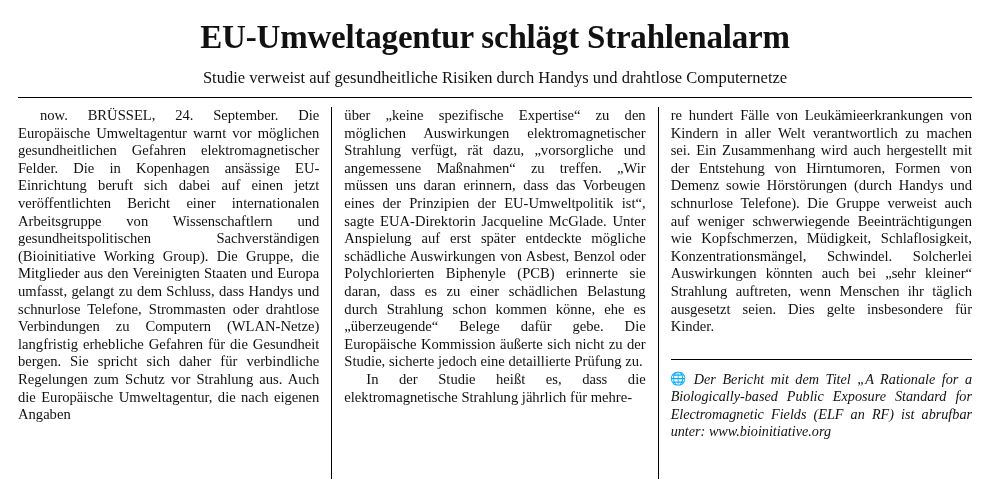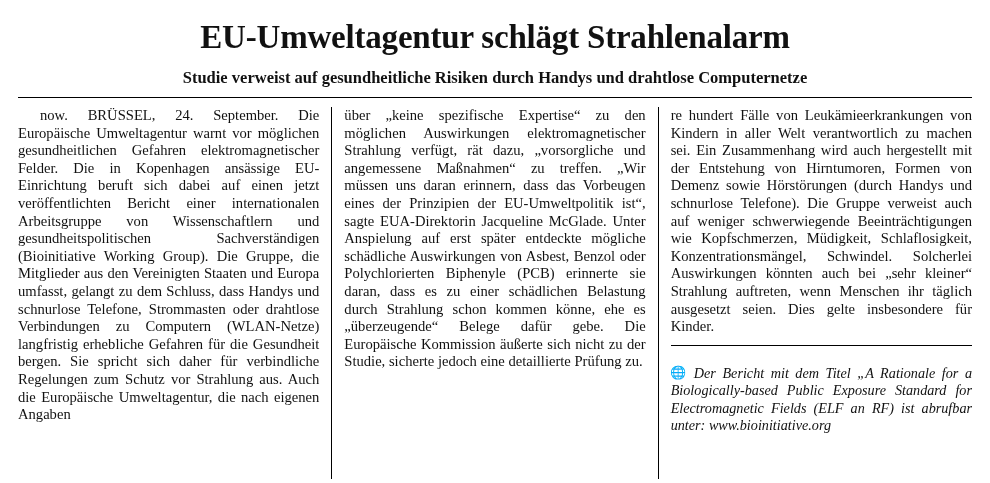--- a/index.html
+++ b/index.html
@@ -26,21 +26,21 @@
     font-family: "Liberation Serif", serif;
     font-weight: bold;
     font-size: 33px;
     line-height: 38px;
     letter-spacing: -0.2px;
     margin: 8px 0 12px 0;
   }
   .subhead {
     text-align: center;
     font-family: "Liberation Serif", serif;
-    font-weight: bold;
+    font-weight: normal;
     font-size: 16.5px;
     line-height: 20px;
     margin: 6px 0 0 0;
   }
   .rule {
     height: 1px;
     background: #000000;
     margin: 9px 0 0 0;
   }
   .columns {
@@ -66,22 +66,22 @@
     text-align: justify;
     text-justify: inter-word;
     hyphens: auto;
     -webkit-hyphens: auto;
   }
   .col p.indent {
     text-indent: 22px;
     font-family: Liberation Serif, serif;
   }
   .note {
-    margin-top: 9px;
-    padding-top: 18px;
+    margin-top: 23px;
+    padding-top: 10px;
     border-top: 1px solid #000000;
     font-style: italic;
     font-size: 14.2px;
     line-height: 17.4px;
     text-align: justify;
   }
   .note .globe {
     font-style: normal;
     font-size: 13px;
     margin-right: 4px;
@@ -100,20 +100,21 @@
   <div class="columns">
 
     <div class="col">
       <p class="indent">now. BRÜSSEL, 24. September. Die Europäische Umweltagentur warnt vor möglichen gesundheitlichen Gefahren elektromagnetischer Felder. Die in Kopenhagen ansässige EU-Einrichtung beruft sich dabei auf einen jetzt veröffentlichten Bericht einer internationalen Arbeitsgruppe von Wissenschaftlern und gesundheitspolitischen Sachverständigen (Bioinitiative Working Group). Die Gruppe, die Mitglieder aus den Vereinigten Staaten und Europa umfasst, gelangt zu dem Schluss, dass Handys und schnurlose Telefone, Strommasten oder drahtlose Verbindungen zu Computern (WLAN-Netze) langfristig erhebliche Gefahren für die Gesundheit bergen. Sie spricht sich daher für verbindliche Regelungen zum Schutz vor Strahlung aus. Auch die Europäische Umweltagentur, die nach eigenen Angaben</p>
     </div>
 
     <div class="col-sep"></div>
 
     <div class="col">
       <p>über „keine spezifische Expertise“ zu den möglichen Auswirkungen elektromagnetischer Strahlung verfügt, rät dazu, „vorsorgliche und angemessene Maßnahmen“ zu treffen. „Wir müssen uns daran erinnern, dass das Vorbeugen eines der Prinzipien der EU-Umweltpolitik ist“, sagte EUA-Direktorin Jacqueline McGlade. Unter Anspielung auf erst später entdeckte mögliche schädliche Auswirkungen von Asbest, Benzol oder Polychlorierten Biphenyle (PCB) erinnerte sie daran, dass es zu einer schädlichen Belastung durch Strahlung schon kommen könne, ehe es „überzeugende“ Belege dafür gebe. Die Europäische Kommission äußerte sich nicht zu der Studie, sicherte jedoch eine detaillierte Prüfung zu.</p>
+      <p class="indent">In der Studie heißt es, dass die elektromagnetische Strahlung jährlich für mehre-</p>
     </div>
 
     <div class="col-sep"></div>
 
     <div class="col">
       <p>re hundert Fälle von Leukämieerkrankungen von Kindern in aller Welt verantwortlich zu machen sei. Ein Zusammenhang wird auch hergestellt mit der Entstehung von Hirntumoren, Formen von Demenz sowie Hörstörungen (durch Handys und schnurlose Telefone). Die Gruppe verweist auch auf weniger schwerwiegende Beeinträchtigungen wie Kopfschmerzen, Müdigkeit, Schlaflosigkeit, Konzentrationsmängel, Schwindel. Solcherlei Auswirkungen könnten auch bei „sehr kleiner“ Strahlung auftreten, wenn Menschen ihr täglich ausgesetzt seien. Dies gelte insbesondere für Kinder.</p>
       <div class="note">
         <span class="globe">🌐</span><span>Der Bericht mit dem Titel „A Rationale for a Biologically-based Public Exposure Standard for Electromagnetic Fields (ELF an RF) ist abrufbar unter: www.bioinitiative.org</span>
       </div>
     </div>

